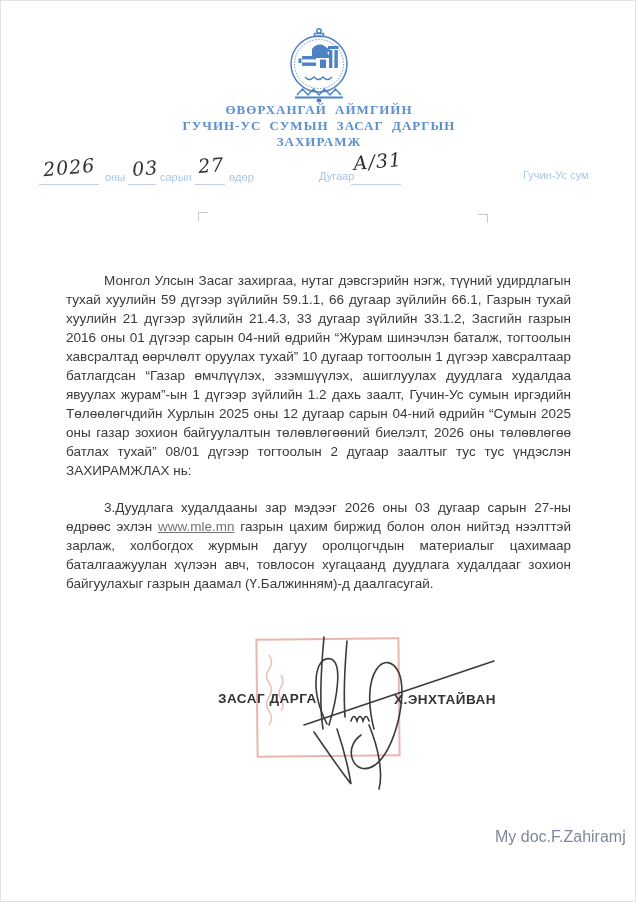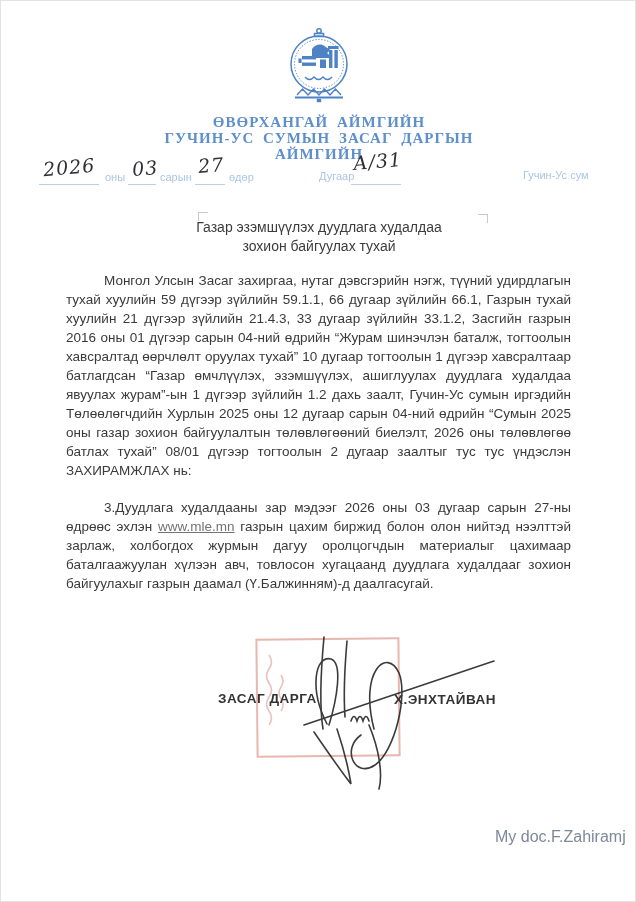--- a/index.html
+++ b/index.html
@@ -7,21 +7,21 @@
     position:relative; width:636px; height:902px; background:#ffffff;
     font-family:"Liberation Sans", sans-serif; color:#3a3a3a; overflow:hidden;
     border:1px solid #e3e3e3; box-sizing:border-box;
   }
   
   .emblem{position:absolute; left:268px; top:24px; width:100px; height:78px;}
   
   .letterhead{
     position:absolute; top:101px; left:0; width:636px; text-align:center;
     font-family:"Liberation Serif", serif; font-weight:bold;
-    color:#5d8fcd; font-size:15px; line-height:16px; letter-spacing:1px; word-spacing:4px;margin-top:12px;
+    color:#5d8fcd; font-size:13px; line-height:16px; letter-spacing:1px; word-spacing:4px;
   }
   
   .dl-label{position:absolute; font-size:11px; color:#a9c6e4;}
   .blank{position:absolute; border-bottom:1px solid #b9d0e8; height:1px;}
   .hw{
     position:absolute; font-family:"DejaVu Serif", serif; font-style:italic;
     color:#2f2f34; font-size:19px; transform:rotate(-5deg); letter-spacing:1px;
   }
   
   .doc-title{
@@ -77,44 +77,40 @@
     </g>
     <path d="M36 52 q4.5 5 9 0 q4.5 5 9 0 q4.5 5 9 0" stroke="#4d82c4" fill="none" stroke-width="1.4"></path>
     <path d="M28 70 l5.5 -6 5.5 6 5.5 -6 5.5 6 5.5 -6 5.5 6 5.5 -6 5.5 6" stroke="#4d82c4" fill="none" stroke-width="1.5"></path>
     <rect x="26" y="71.5" width="48" height="2" fill="#4d82c4"></rect>
     <rect x="47.8" y="73.8" width="4.4" height="3.4" fill="#4d82c4"></rect>
   </svg>
 
   <div class="letterhead">
     <div>ӨВӨРХАНГАЙ АЙМГИЙН</div>
     <div>ГУЧИН-УС СУМЫН ЗАСАГ ДАРГЫН</div>
-    <div>АЙМГИЙН</div>
+    <div>ЗАХИРАМЖ</div>
   </div>
 
   <div class="blank" style="left:38px; top:182px; width:60px;"></div>
   <div class="blank" style="left:127px; top:182px; width:28px;"></div>
   <div class="blank" style="left:194px; top:182px; width:30px;"></div>
   <div class="blank" style="left:350px; top:182px; width:50px;"></div>
 
   <span class="hw" style="left:42px; top:155px;">2026</span>
   <span class="dl-label" style="left:104px; top:170px;">оны</span>
   <span class="hw" style="left:131px; top:156px;">03</span>
   <span class="dl-label" style="left:159px; top:170px;">сарын</span>
   <span class="hw" style="left:197px; top:153px;">27</span>
   <span class="dl-label" style="left:228px; top:170px;">өдөр</span>
   <span class="dl-label" style="left:318px; top:169px;">Дугаар</span>
   <span class="hw" style="left:352px; top:149px;">А/31</span>
   <span class="dl-label" style="left:522px; top:168px;">Гучин-Ус сум</span>
 
   <div class="corner tl"></div>
   <div class="corner tr"></div>
-  <div class="doc-title">
-    <div>Газар эзэмшүүлэх дуудлага худалдаа</div>
-    <div>зохион байгуулах тухай</div>
-  </div>
 
   <div class="content">
     <p>Монгол Улсын Засаг захиргаа, нутаг дэвсгэрийн нэгж, түүний удирдлагын тухай хуулийн 59 дүгээр зүйлийн 59.1.1, 66 дугаар зүйлийн 66.1, Газрын тухай хуулийн 21 дүгээр зүйлийн 21.4.3, 33 дугаар зүйлийн 33.1.2, Засгийн газрын 2016 оны 01 дүгээр сарын 04-ний өдрийн “Журам шинэчлэн баталж, тогтоолын хавсралтад өөрчлөлт оруулах тухай” 10 дугаар тогтоолын 1 дүгээр хавсралтаар батлагдсан “Газар өмчлүүлэх, эзэмшүүлэх, ашиглуулах дуудлага худалдаа явуулах журам”-ын 1 дүгээр зүйлийн 1.2 дахь заалт, Гучин-Ус сумын иргэдийн Төлөөлөгчдийн Хурлын 2025 оны 12 дугаар сарын 04-ний өдрийн “Сумын 2025 оны газар зохион байгуулалтын төлөвлөгөөний биелэлт, 2026 оны төлөвлөгөө батлах тухай” 08/01 дүгээр тогтоолын 2 дугаар заалтыг тус тус үндэслэн ЗАХИРАМЖЛАХ нь:</p>
     <p><span>3.Дуудлага худалдааны зар мэдээг 2026 оны 03 дугаар сарын 27-ны өдрөөс эхлэн </span><span class="weblink">www.mle.mn</span><span> газрын цахим биржид болон олон нийтэд нээлттэй зарлаж, холбогдох журмын дагуу оролцогчдын материалыг цахимаар баталгаажуулан хүлээн авч, товлосон хугацаанд дуудлага худалдааг зохион байгуулахыг газрын даамал (Ү.Балжинням)-д даалгасугай.</span></p>
   </div>
 
   <div class="stamp"></div>
   <svg class="stamp-script" viewBox="0 0 40 100">
     <g stroke="rgba(193,62,45,0.32)" fill="none" stroke-width="1.6">
       <path d="M10 6 q5 7 0 14 q-5 7 0 14 q5 7 0 14 q-5 7 0 14 q5 7 0 14"></path>

